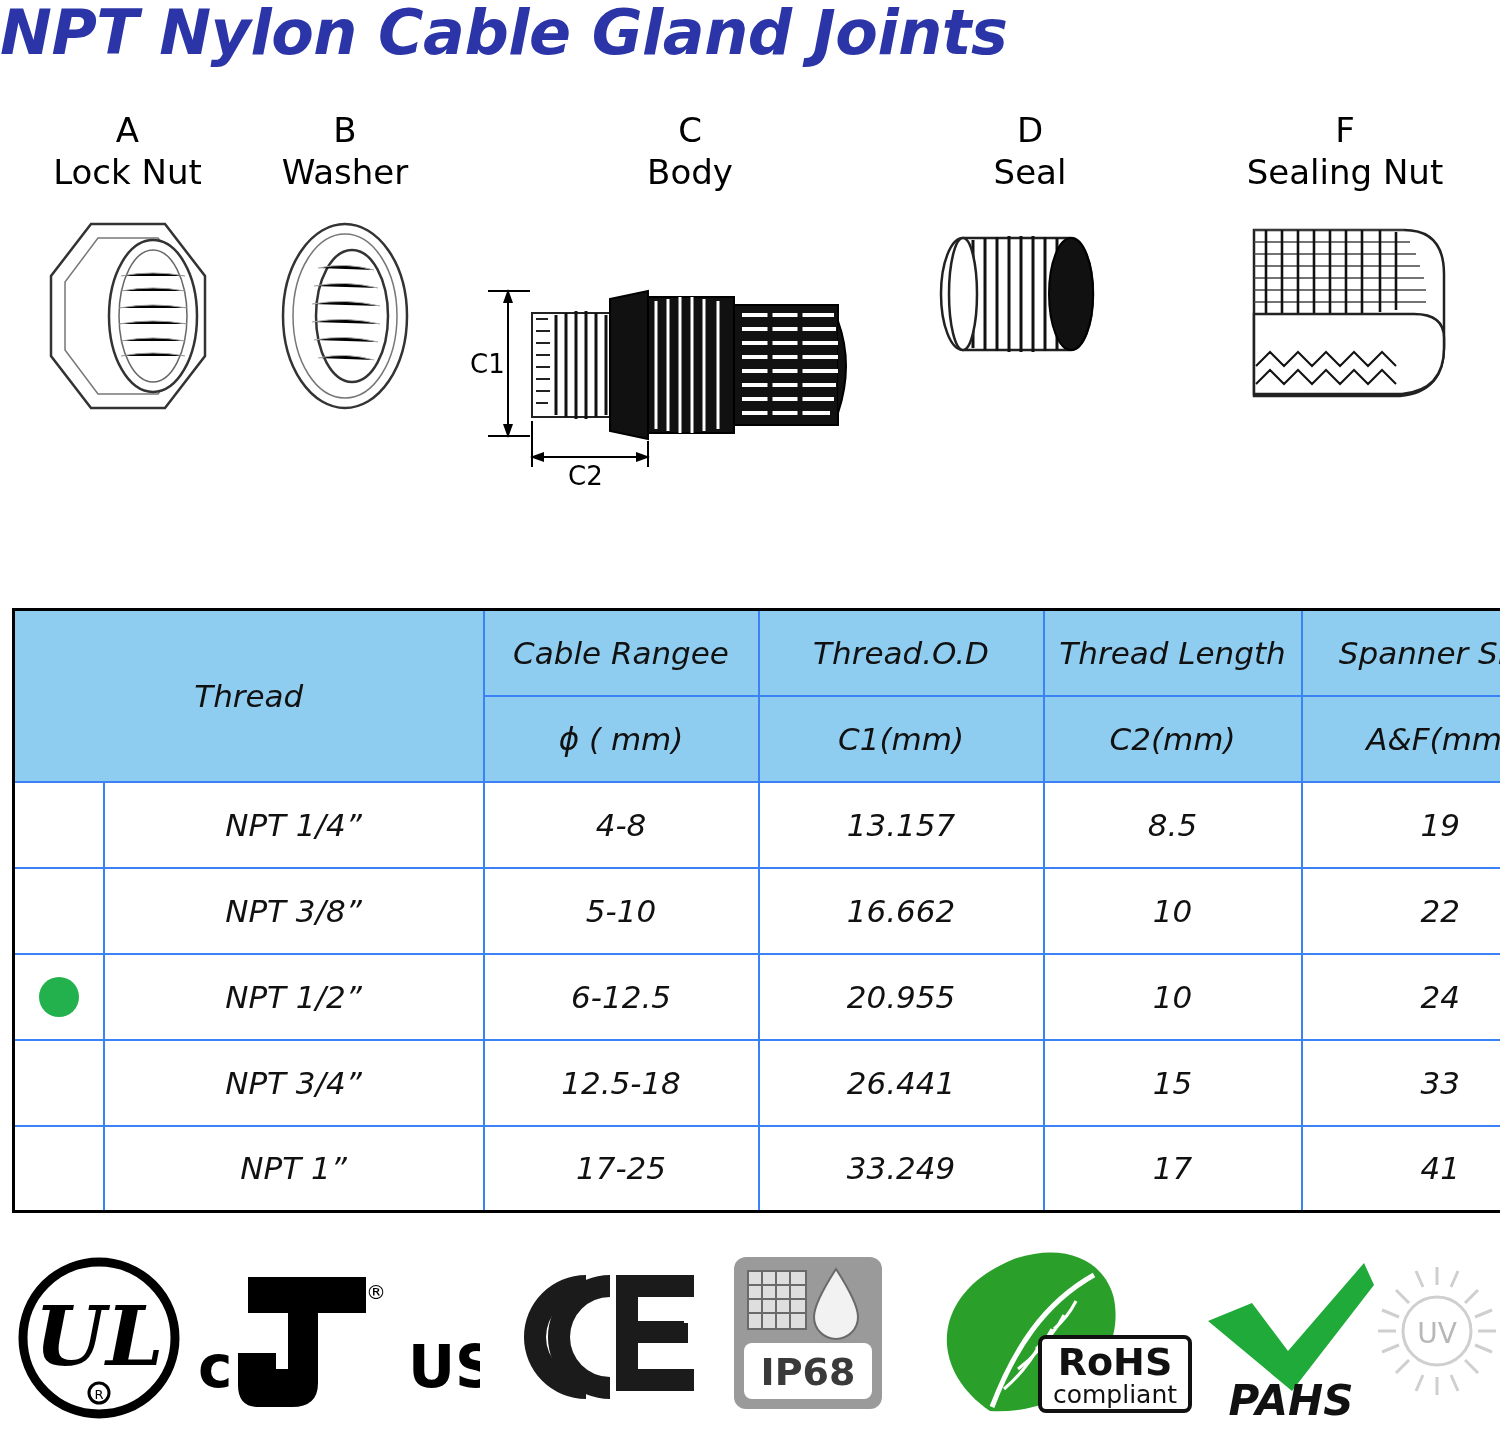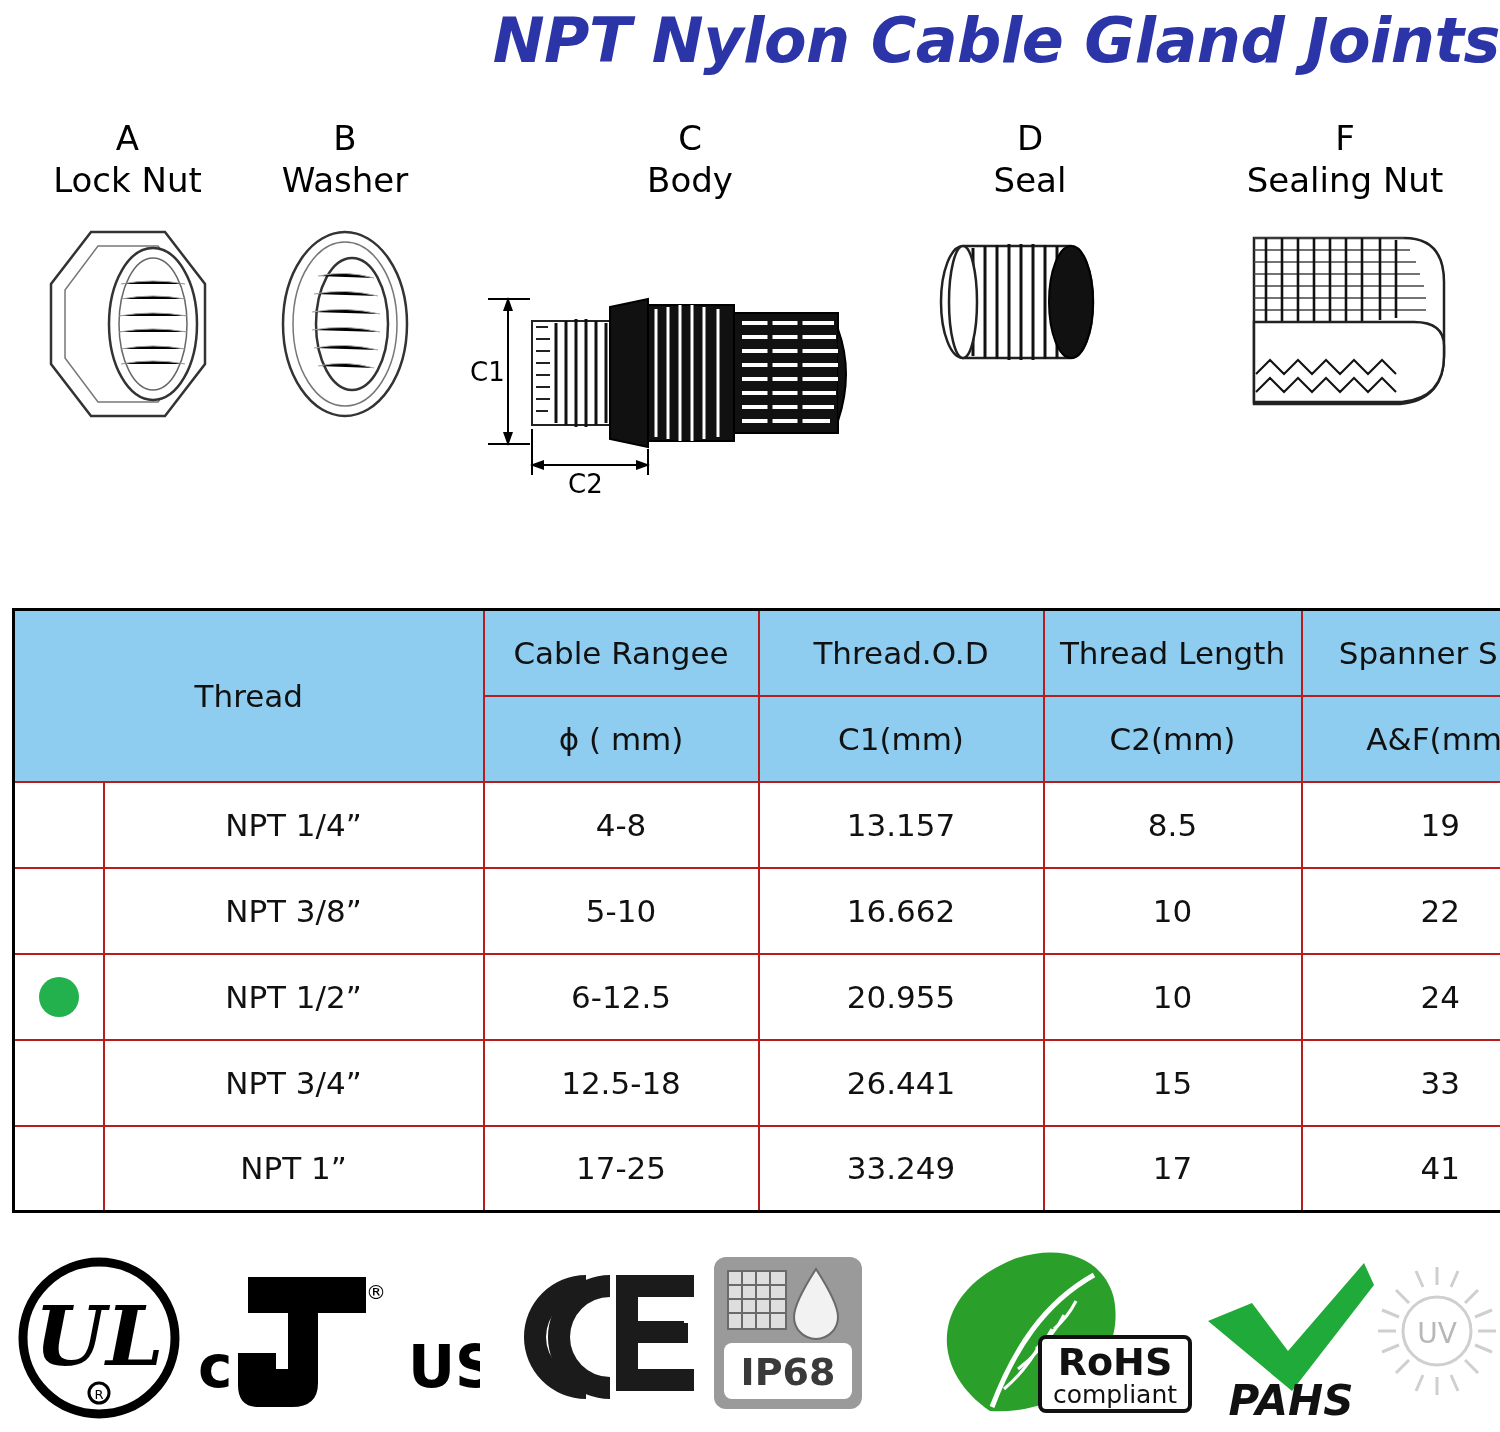--- a/index.html
+++ b/index.html
@@ -12,28 +12,28 @@
     width: 1500px;
     height: 1432px;
     position: relative;
     font-family: "DejaVu Sans", sans-serif;
     color: #000;
     overflow: hidden;
   }
 
   
   .title {
-    text-align: right;
+    text-align: left;
     font-family: "DejaVu Sans", sans-serif;
     font-weight: bold;
     font-style: italic;
     font-size: 62px;
     color: #2b35a8;
     letter-spacing: -0.5px;
-    padding-top: 8px;
+    padding-top: 0;
     line-height: 1.08;
   }
 
   
   .parts {
     position: relative;
     height: 420px;
     margin-top: 42px;
   }
   .part {
@@ -63,27 +63,28 @@
     top: 608px;
     width: 1476px;
   }
   table.spec {
     border-collapse: collapse;
     width: 100%;
     table-layout: fixed;
     border: 3px solid #000;
   }
   table.spec td, table.spec th {
-    border: 2px solid #b91c1c;
+    border: 2px solid #3b82f6;
     text-align: center;
     font-weight: normal;
     font-size: 31px;
     color: #111;
     padding: 0;
     height: 86px;
+    font-style: italic;
   }
   thead td, thead th {
     background: #8ecdf0;
   }
   .hdr-thread {
     font-size: 31px;
   }
   .dot-cell {
     width: 90px;
     background: #fff;
@@ -411,21 +412,21 @@
       <path d="M86,8 a62,62 0 1 0 0,124 l0,-22 a40,40 0 1 1 0,-80 z" fill="#1b1b1b"></path>
       <g fill="#1b1b1b">
         <path d="M110,8 a62,62 0 1 0 0,124 l0,-22 a40,40 0 1 1 0,-80 z"></path>
         <rect x="132" y="54" width="52" height="20"></rect>
         <rect x="132" y="6" width="10" height="0"></rect>
       </g>
       <path d="M116,8 h78 v22 h-56 v26 h50 v20 h-50 v26 h56 v22 h-78 z" fill="#1b1b1b"></path>
     </svg>
   </div>
 
-  <div class="cert" style="left:708px; top:6px;">
+  <div class="cert" style="left:728px; top:6px;">
     <svg width="160" height="165" viewBox="0 0 160 165">
       <rect x="6" y="6" width="148" height="152" rx="12" fill="#9a9a9a"></rect>
       <rect x="20" y="20" width="58" height="58" fill="#dedede" stroke="#6a6a6a" stroke-width="2"></rect>
       <g stroke="#6a6a6a" stroke-width="2">
         <path d="M20,34 h58"></path>
           <path d="M20,48 h58"></path>
           <path d="M20,62 h58"></path>
         <path d="M34,20 v58"></path>
           <path d="M48,20 v58"></path>
           <path d="M62,20 v58"></path>

